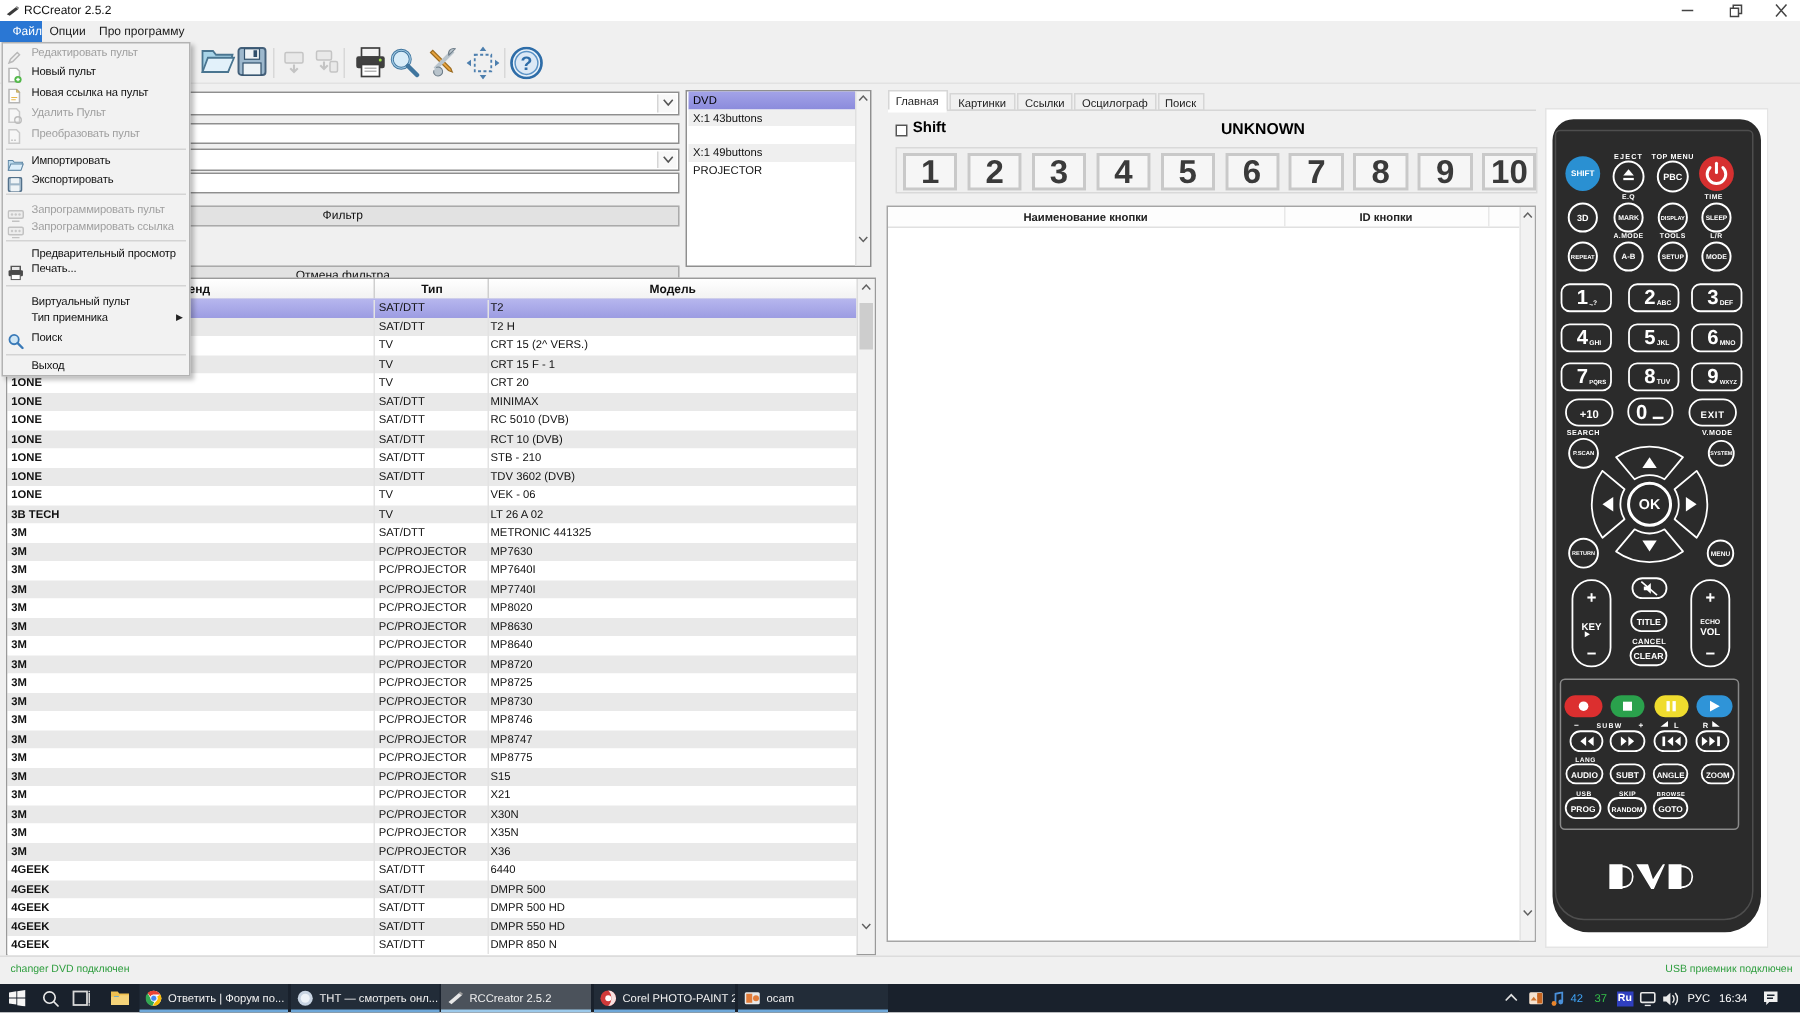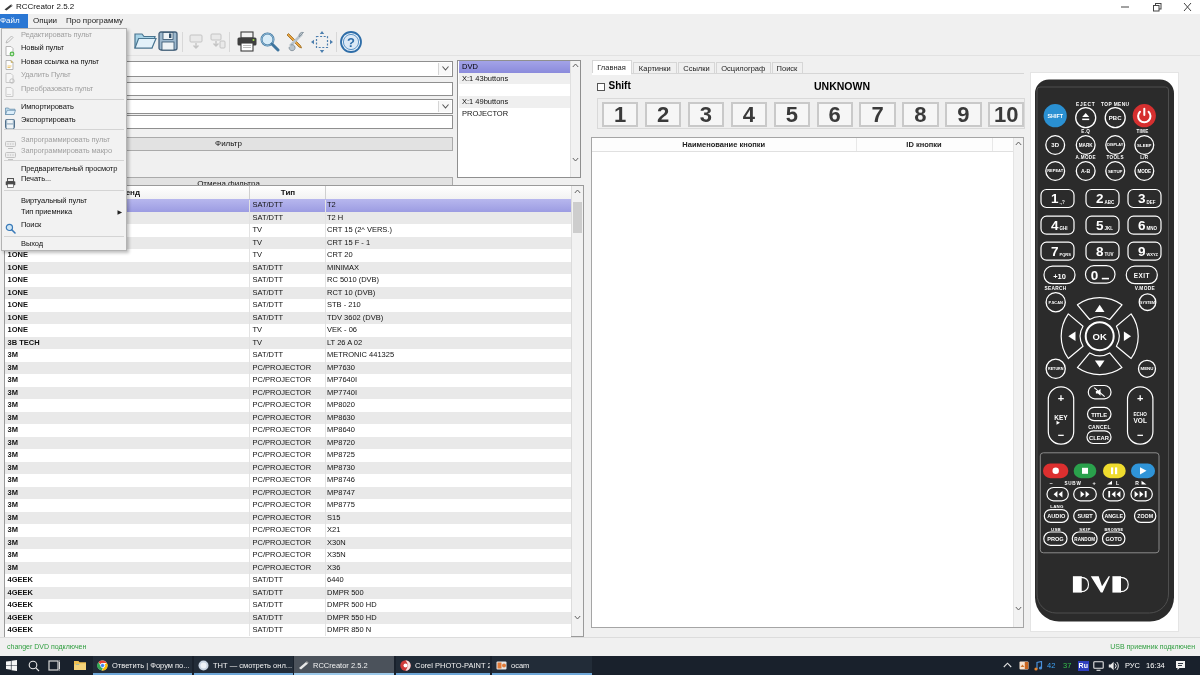--- a/index.html
+++ b/index.html
@@ -4,21 +4,21 @@
 * { margin:0; padding:0; box-sizing:border-box; }
 html,body { width:1200px; height:675px; overflow:hidden; }
 body { font-family:"Liberation Sans", sans-serif; position:relative; background:#f0f0f0; }
 .abs { position:absolute; }
 
 
 #titlebar { left:0; top:0; width:1200px; height:14px; background:#ffffff; }
 #titlebar .ttl { position:absolute; left:16px; top:2px; font-size:8px; color:#111; }
 .winbtn { position:absolute; top:0; height:14px; width:30px; color:#444; text-align:center; }
 #menubar { left:0; top:14px; width:1200px; height:14px; background:#f0f0f0; font-size:8px; color:#1a1a1a; }
-#menubar .m1 { position:absolute; left:0; top:0; width:28px; height:14px; background:#2a77d4; color:#fff; text-align:left; line-height:14px; }
+#menubar .m1 { position:absolute; left:0; top:0; width:28px; height:14px; background:#2a77d4; color:#fff; text-align:right; line-height:14px; }
 #menubar .m2 { position:absolute; left:33px; top:0; height:14px; line-height:14px; }
 #menubar .m3 { position:absolute; left:66px; top:0; height:14px; line-height:14px; }
 #toolbar { left:0; top:28px; width:1200px; height:28px; background:#f0f0f0; border-bottom:1px solid #e2e2e2; }
 .tbi { position:absolute; top:3px; }
 .tbsep { position:absolute; top:4px; width:1px; height:20px; background:#d8d8d8; }
 
 
 .fbox { position:absolute; left:4px; width:449px; background:#fff; border:1px solid #8f8f8f; }
 .combo-arrow { position:absolute; right:1px; top:1px; bottom:1px; width:13px; background:#f8f8f8; border-left:1px solid #d5d5d5; }
 .combo-arrow svg { display:block; margin:3px auto 0; }
@@ -173,20 +173,21 @@
     <div class="sarr" style="bottom:2px"><svg width="7" height="5" viewBox="0 0 7 5">
           <path d="M0.8 1 L3.5 4 L6.2 1" fill="none" stroke="#606060" stroke-width="1"></path>
         </svg></div>
   </div>
 </div>
 
 <div class="abs" id="btable">
   <div id="bhead">
     <span style="position:absolute;left:0;width:245px;text-align:center;line-height:14px;">Бренд</span>
     <span style="position:absolute;left:245px;width:76px;text-align:center;line-height:14px;">Тип</span>
+    <span style="position:absolute;left:321px;width:245px;text-align:center;line-height:14px;">Модель</span>
     <span class="colline" style="left:244px;background:#cfcfcf;"></span>
     <span class="colline" style="left:320px;background:#cfcfcf;"></span>
   </div>
 <div class="trow" style="top:13.5px;background:linear-gradient(#b7b7ee,#9c9ce2);">
       <span class="c1"></span>
       <span class="c2">SAT/DTT</span>
       <span class="c3">T2</span>
     </div>
 <div class="trow" style="top:26.0px;background:#e9e9e9;">
       <span class="c1"></span>
@@ -652,21 +653,21 @@
       <span class="mtx">Запрограммировать пульт</span>
     </div>
 <div class="mi gray" style="top:115.8px">
       <span class="mic"><svg width="11" height="9" viewBox="0 0 11 9">
           <rect x="0.5" y="1.5" width="10" height="5" rx="1" fill="#ededed" stroke="#c2c2c2"></rect>
           <path d="M3 8.5 h5" stroke="#c2c2c2" stroke-width="1"></path>
           <circle cx="3" cy="4" r="0.8" fill="#c8c8c8"></circle>
           <circle cx="5.5" cy="4" r="0.8" fill="#c8c8c8"></circle>
           <circle cx="8" cy="4" r="0.8" fill="#c8c8c8"></circle>
         </svg></span>
-      <span class="mtx">Запрограммировать макро</span>
+      <span class="mtx">Запрограммировать ссылка</span>
     </div>
 <div class="msep" style="top:131.3px"></div>
 <div class="mi" style="top:133.7px">
       <span class="mtx">Предварительный просмотр</span>
     </div>
 <div class="mi" style="top:144.0px">
       <span class="mic"><svg width="11" height="10" viewBox="0 0 11 10">
           <rect x="2.5" y="0.5" width="6" height="3" fill="#e8e8e8" stroke="#555"></rect>
           <rect x="0.7" y="3.2" width="9.6" height="4" rx=".8" fill="#4a4a4a"></rect>
           <rect x="2.5" y="6" width="6" height="3.4" fill="#fff" stroke="#555" stroke-width=".7"></rect>

